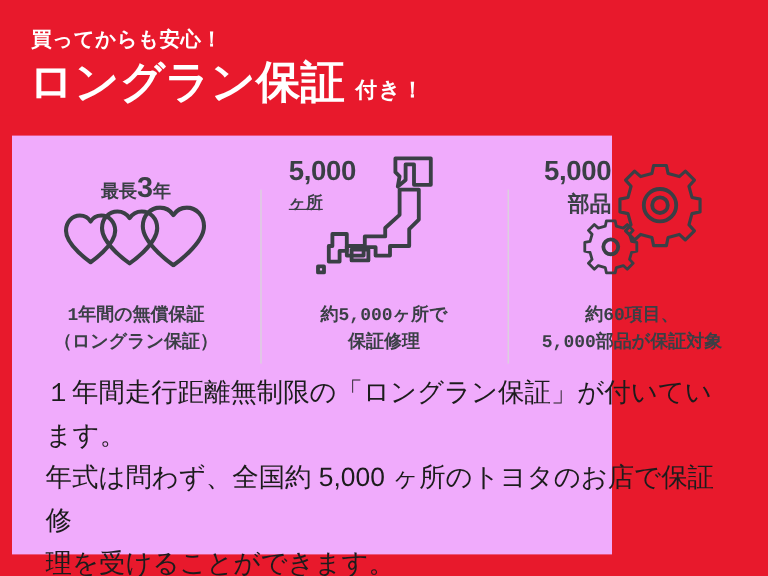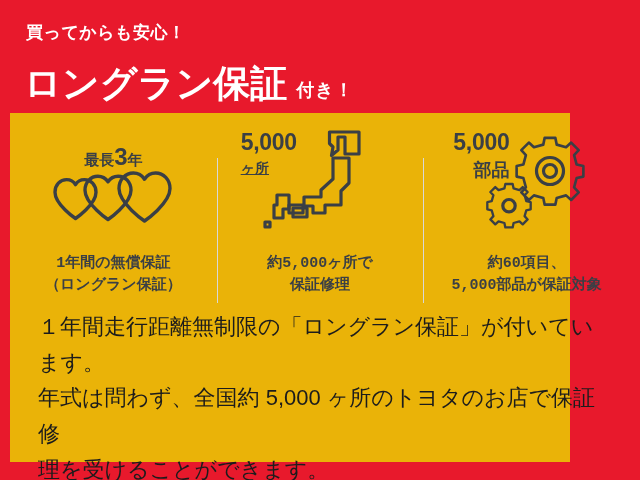--- a/index.html
+++ b/index.html
@@ -37,21 +37,21 @@
     color: #ffffff;
     font-size: 17px;
     font-weight: bold;
     letter-spacing: 0.5px;
     line-height: 1;
     white-space: nowrap;
   }
   .header-title-row {
     position: absolute;
     left: 24px;
-    top: 65px;
+    top: 50px;
     display: flex;
     align-items: baseline;
     white-space: nowrap;
     justify-content: center;
   }
   .header-title-main {
     color: #ffffff;
     font-size: 37px;
     font-weight: bold;
     letter-spacing: 0px;
@@ -64,23 +64,23 @@
     line-height: 1;
     margin-left: 9px;
     letter-spacing: 1px;
   }
 
   
   .panel {
     position: absolute;
     left: 10px;
     top: 113px;
-    width: 560px;
+    width: 500px;
     height: 349px;
-    background: #eab308;
+    background: #f0abfc;
     box-sizing: border-box;
   }
 
   
   .features {
     position: absolute;
     left: 0;
     top: 0;
     width: 620px;
     height: 205px;

